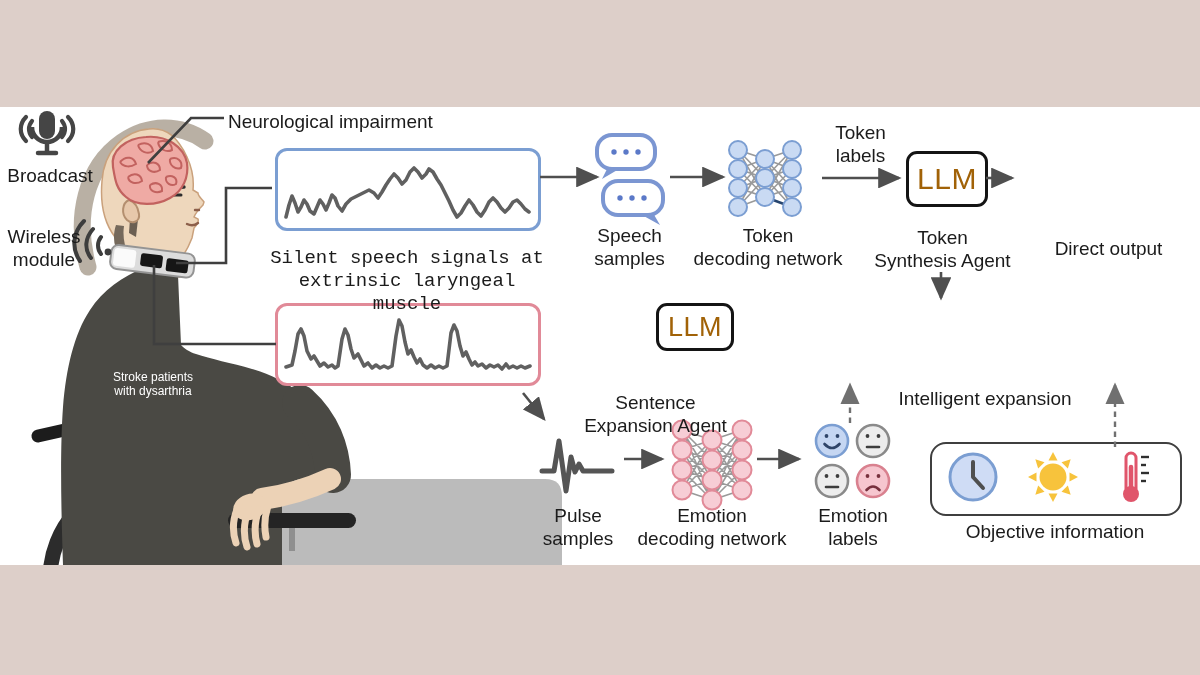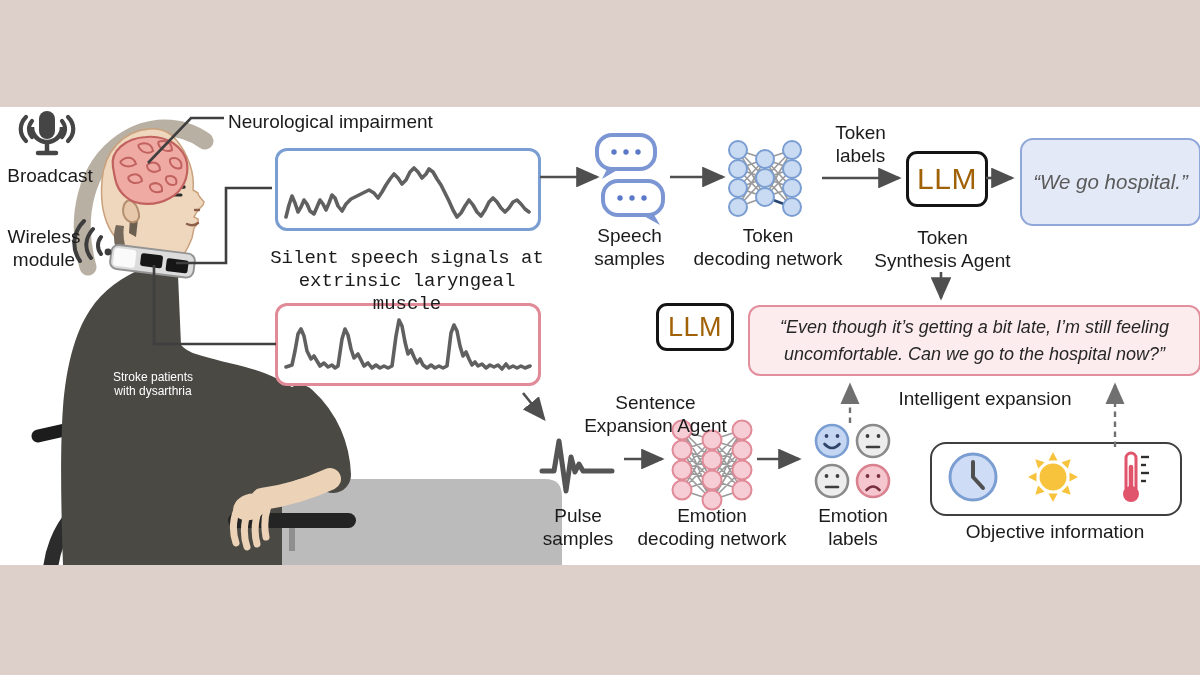--- a/index.html
+++ b/index.html
@@ -135,29 +135,22 @@
   </div>
   <div class="sigbox pink" style="left:275px;top:196px;width:260px;height:77px;">
     <svg width="260" height="77" viewBox="0 0 260 77">
       <path d="M8,61 L14,59 L17,45 L20,28 L23,23 L26,30 L29,45 L33,53 L36,50 L39,55 L42,60 L46,57 L50,61 L54,59 L57,62 L60,60 L64,33 L67,23 L70,29 L73,43 L76,52 L80,48 L83,54 L86,60 L90,57 L94,62 L98,59 L102,62 L106,60 L110,62 L114,60 L118,30 L121,14 L124,20 L127,36 L130,48 L133,44 L136,51 L139,57 L142,53 L145,59 L149,62 L153,59 L157,62 L161,60 L165,62 L169,60 L173,27 L176,19 L179,25 L182,40 L185,50 L188,46 L191,53 L194,59 L197,56 L200,60 L204,58 L208,62 L212,59 L216,61 L220,59 L224,63 L228,58 L231,62 L235,60 L239,62 L243,60 L247,62 L252,60" fill="none" stroke="#606060" stroke-width="3.6" stroke-linecap="round" stroke-linejoin="round"></path>
     </svg>
   </div>
 
   <div class="llmbox" style="left:906px;top:44px;width:76px;height:50px;font-size:30px;">
     <span>LLM</span>
   </div>
-  <div class="outbox" style="left:1020px;top:31px;width:177px;height:84px;">
-    <span class="q">“We go hospital.”</span>
-  </div>
   <div class="llmbox" style="left:656px;top:196px;width:72px;height:42px;font-size:27px;">
     <span>LLM</span>
-  </div>
-  <div class="pinkbox" style="left:748px;top:198px;width:449px;height:67px;">
-    <span class="q">“Even though it’s getting a bit late, I’m still feeling
-uncomfortable. Can we go to the hospital now?”</span>
   </div>
   <div class="objbox" style="left:930px;top:335px;width:248px;height:70px;"></div>
 
   <svg class="layer" width="1200" height="458" viewBox="0 0 1200 458" style="z-index:3;">
     <defs>
       <marker id="ah" markerWidth="10" markerHeight="8" refX="8" refY="4" orient="auto">
             <path d="M0,0 L9,4 L0,8 Z" fill="#4f4f4f"></path>
           </marker>
       <marker id="ahg" markerWidth="10" markerHeight="8" refX="8" refY="4" orient="auto">
             <path d="M0,0 L9,4 L0,8 Z" fill="#707070"></path>
@@ -303,20 +296,21 @@
   <div class="label" style="left:262px;top:140px;width:290px;font-family:Liberation Mono, monospace;">Silent speech signals at
 extrinsic laryngeal muscle</div>
   <div class="label" style="left:562px;top:118px;width:135px;">Speech
 samples</div>
   <div class="label" style="left:688px;top:118px;width:160px;">Token
 decoding network</div>
   <div class="label" style="left:818px;top:15px;width:85px;">Token
 labels</div>
   <div class="label" style="left:855px;top:120px;width:175px;">Token
 Synthesis Agent</div>
+  <div class="label" style="left:1020px;top:131px;width:177px;">Direct output</div>
   <div class="label" style="left:578px;top:246px;width:155px;margin-top:39px;">Sentence
 Expansion Agent</div>
   <div class="label" style="left:880px;top:281px;width:210px;">Intelligent expansion</div>
   <div class="label" style="left:523px;top:398px;width:110px;">Pulse
 samples</div>
   <div class="label" style="left:632px;top:398px;width:160px;">Emotion
 decoding network</div>
   <div class="label" style="left:798px;top:398px;width:110px;">Emotion
 labels</div>
   <div class="label" style="left:955px;top:414px;width:200px;">Objective information</div>

